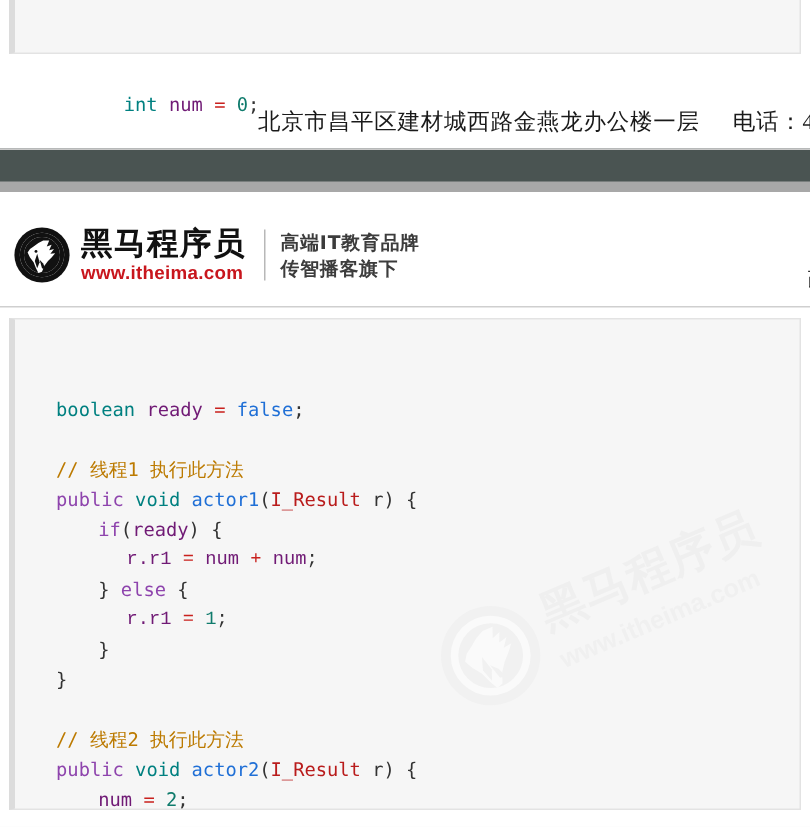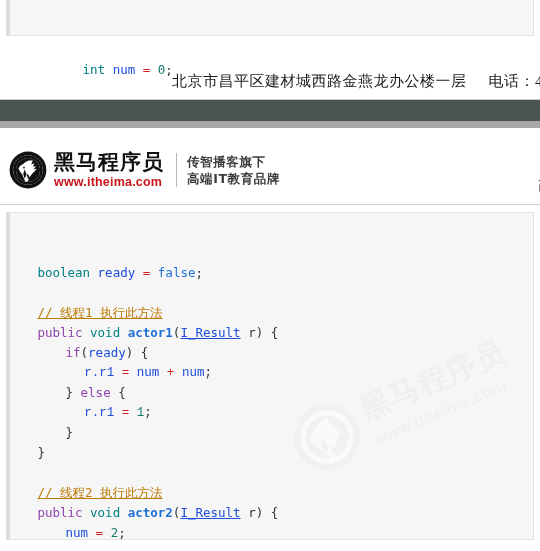--- a/index.html
+++ b/index.html
@@ -56,28 +56,28 @@
   }
 
   .code-line { height: 20px; }
   .indent1 { padding-left: 3.0em; }
   .indent2 { padding-left: 4.5em; font-family: Liberation Mono, monospace; }
   .indent0 { padding-left: 0.75em; }
 
   
   .tok-kw     { color: #8e44ad; font-weight: normal; margin-top: 29px; }  
   .tok-type   { color: #008080; text-align: center; }                        
-  .tok-fn     { color: #1f6fd6; font-weight: bold; }                        
-  .tok-cls    { color: #1d4ed8; text-decoration: underline; }                        
+  .tok-fn     { color: #1f6fd6; }                        
+  .tok-cls    { color: #b91c1c; }                        
   .tok-op     { color: #c9211e; }                        
   .tok-num    { color: #0f7b6c; }                        
   .tok-bool   { color: #1f6fd6; }                        
-  .tok-cmt    { color: #bc7a00; font-style: normal; text-decoration: underline; }    
+  .tok-cmt    { color: #bc7a00; font-style: normal; }    
   .tok-pun    { color: #333333; }
-  .tok-id     { color: #1d4ed8; text-align: center; }
+  .tok-id     { color: #701a75; text-align: center; }
 
   
   #footer-address {
     position: absolute;
     left: 0;
     top: 72px;
     width: 640px;
     text-align: left;
     padding-left: 172px;
     font-family: "Liberation Serif", "DejaVu Serif", serif;
@@ -251,22 +251,22 @@
       </svg>
 
       <div id="logo-text">
         <div id="logo-cn">黑马程序员</div>
         <div id="logo-url">www.itheima.com</div>
       </div>
 
       <div id="logo-divider"></div>
 
       <div id="logo-tagline">
+        <div>高端IT教育品牌</div>
         <div>传智播客旗下</div>
-        <div>高端IT教育品牌</div>
       </div>
     </div>
 
     <div id="header-right">改</div>
   </div>
 
   <div id="code-main" class="code-block">
     <div id="code-main-lines"><div class="code-line indent0"><span class="tok-type">boolean</span><span class="tok-pun"> </span><span class="tok-id">ready</span><span class="tok-pun"> </span><span class="tok-op">=</span><span class="tok-pun"> </span><span class="tok-bool">false</span><span class="tok-pun">;</span></div><div class="code-line indent0">&nbsp;</div><div class="code-line indent0"><span class="tok-cmt">// 线程1 执行此方法</span></div><div class="code-line indent0"><span class="tok-kw">public</span><span class="tok-pun"> </span><span class="tok-type">void</span><span class="tok-pun"> </span><span class="tok-fn">actor1</span><span class="tok-pun">(</span><span class="tok-cls">I_Result</span><span class="tok-pun"> r) {</span></div><div class="code-line indent1"><span class="tok-kw">if</span><span class="tok-pun">(</span><span class="tok-id">ready</span><span class="tok-pun">) {</span></div><div class="code-line indent2"><span class="tok-id">r.r1</span><span class="tok-pun"> </span><span class="tok-op">=</span><span class="tok-pun"> </span><span class="tok-id">num</span><span class="tok-pun"> </span><span class="tok-op">+</span><span class="tok-pun"> </span><span class="tok-id">num</span><span class="tok-pun">;</span></div><div class="code-line indent1"><span class="tok-pun">} </span><span class="tok-kw">else</span><span class="tok-pun"> {</span></div><div class="code-line indent2"><span class="tok-id">r.r1</span><span class="tok-pun"> </span><span class="tok-op">=</span><span class="tok-pun"> </span><span class="tok-num">1</span><span class="tok-pun">;</span></div><div class="code-line indent1"><span class="tok-pun">}</span></div><div class="code-line indent0"><span class="tok-pun">}</span></div><div class="code-line indent0">&nbsp;</div><div class="code-line indent0"><span class="tok-cmt">// 线程2 执行此方法</span></div><div class="code-line indent0"><span class="tok-kw">public</span><span class="tok-pun"> </span><span class="tok-type">void</span><span class="tok-pun"> </span><span class="tok-fn">actor2</span><span class="tok-pun">(</span><span class="tok-cls">I_Result</span><span class="tok-pun"> r) {</span></div><div class="code-line indent1"><span class="tok-id">num</span><span class="tok-pun"> </span><span class="tok-op">=</span><span class="tok-pun"> </span><span class="tok-num">2</span><span class="tok-pun">;</span></div></div>
   </div>
 

